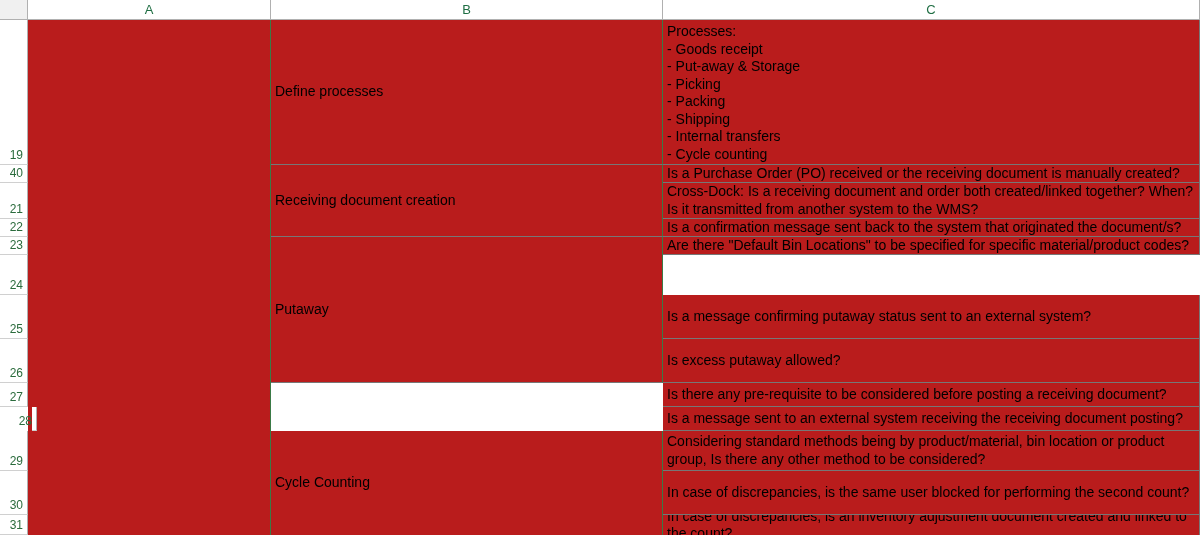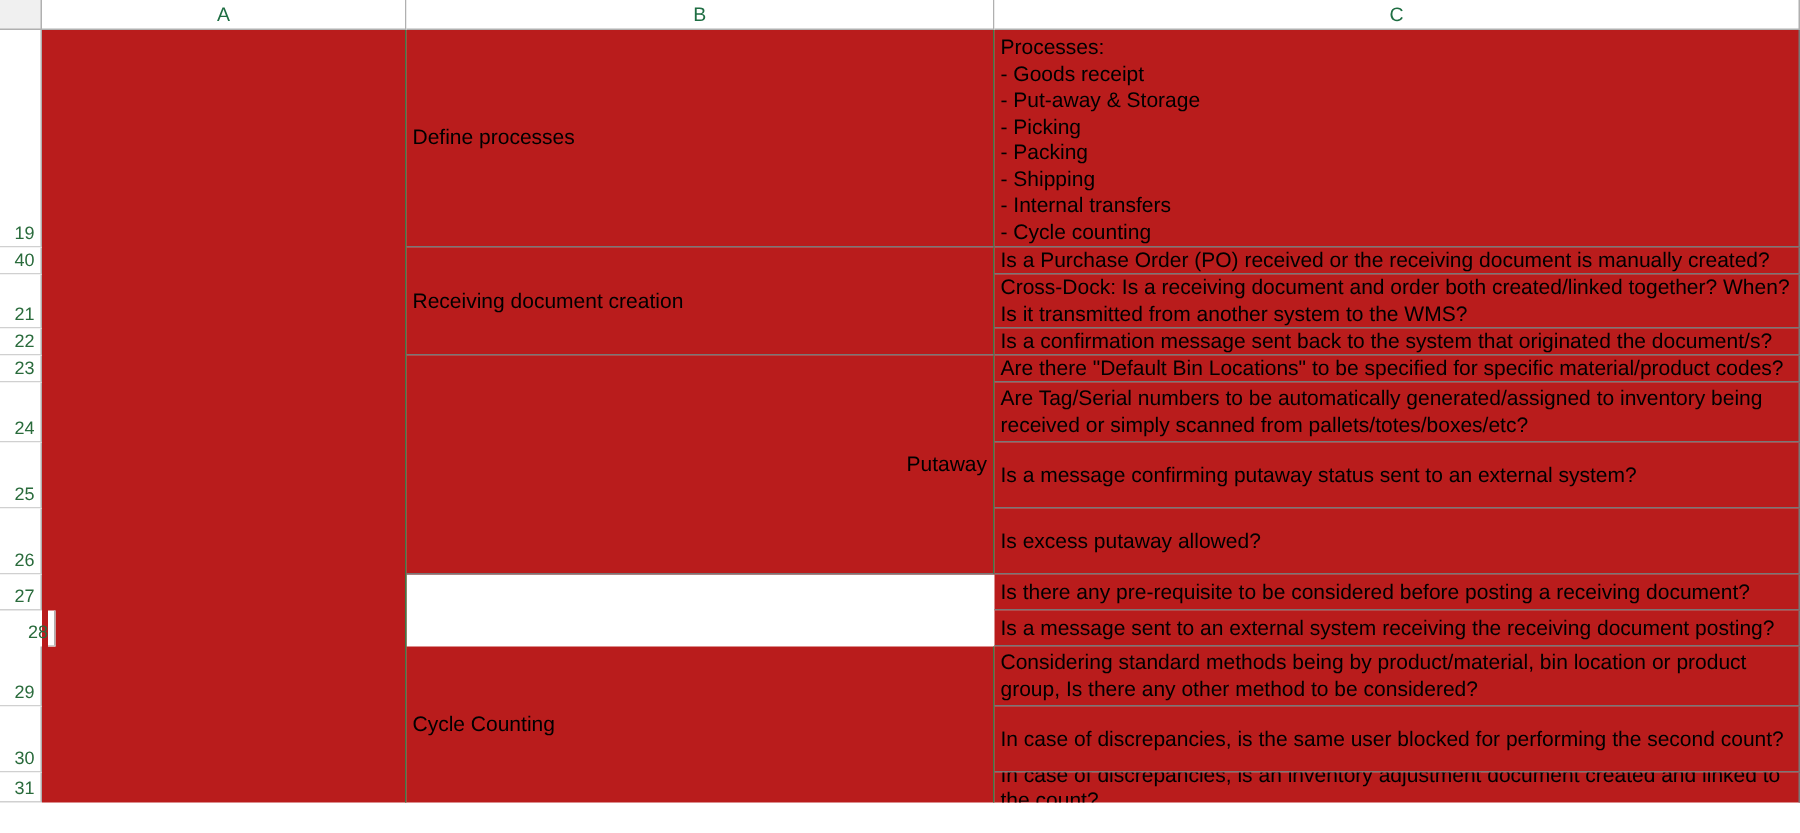--- a/index.html
+++ b/index.html
@@ -93,24 +93,23 @@
 - Internal transfers
 - Cycle counting</span></div>
     <div class="rowhdr" style="height: 18px; grid-column: 1;">40</div>
     <div class="cell green-right" style="grid-area: 3 / 3 / span 3;"><span>Receiving document creation</span></div>
     <div class="cell" style="grid-area: 3 / 4; height: 18px;"><span>Is a Purchase Order (PO) received or the receiving document is manually created?</span></div>
     <div class="rowhdr" style="height: 36px; grid-column: 1;">21</div>
     <div class="cell" style="grid-area: 4 / 4; height: 36px;"><span>Cross-Dock: Is a receiving document and order both created/linked together? When? Is it transmitted from another system to the WMS?</span></div>
     <div class="rowhdr" style="height: 18px; grid-column: 1;">22</div>
     <div class="cell" style="grid-area: 5 / 4; height: 18px;"><span>Is a confirmation message sent back to the system that originated the document/s?</span></div>
     <div class="rowhdr" style="height: 18px; grid-column: 1;">23</div>
-    <div class="cell green-right" style="grid-area: 6 / 3 / span 4; justify-content: flex-end;"><span>Putaway</span></div>
+    <div class="cell green-right" style="grid-area: 6 / 3 / span 4;"><span>Putaway</span></div>
     <div class="cell" style="grid-area: 6 / 4; height: 18px;"><span>Are there "Default Bin Locations" to be specified for specific material/product codes?</span></div>
     <div class="rowhdr" style="height: 40px; grid-column: 1;">24</div>
-    <div class="cell" style="grid-area: 7 / 4; height: 40px;"><span>Are Tag/Serial numbers to be automatically generated/assigned to inventory being received or simply scanned from pallets/totes/boxes/etc?</span></div>
     <div class="rowhdr" style="height: 44px; grid-column: 1;">25</div>
     <div class="cell" style="grid-area: 8 / 4; height: 44px;"><span>Is a message confirming putaway status sent to an external system?</span></div>
     <div class="rowhdr" style="height: 44px; grid-column: 1;">26</div>
     <div class="cell" style="grid-area: 9 / 4; height: 44px;"><span>Is excess putaway allowed?</span></div>
     <div class="rowhdr" style="height: 24px; grid-column: 1;">27</div>
     <div class="cell" style="grid-area: 10 / 4; height: 24px;"><span>Is there any pre-requisite to be considered before posting a receiving document?</span></div>
     <div class="rowhdr" style="height: 24px; grid-column: 1; margin-left: 32px;">28</div>
     <div class="cell" style="grid-area: 11 / 4; height: 24px;"><span>Is a message sent to an external system receiving the receiving document posting?</span></div>
     <div class="rowhdr" style="height: 40px; grid-column: 1;">29</div>
     <div class="cell green-right" style="grid-area: 12 / 3 / span 3; border-bottom: none;"><span>Cycle Counting</span></div>

